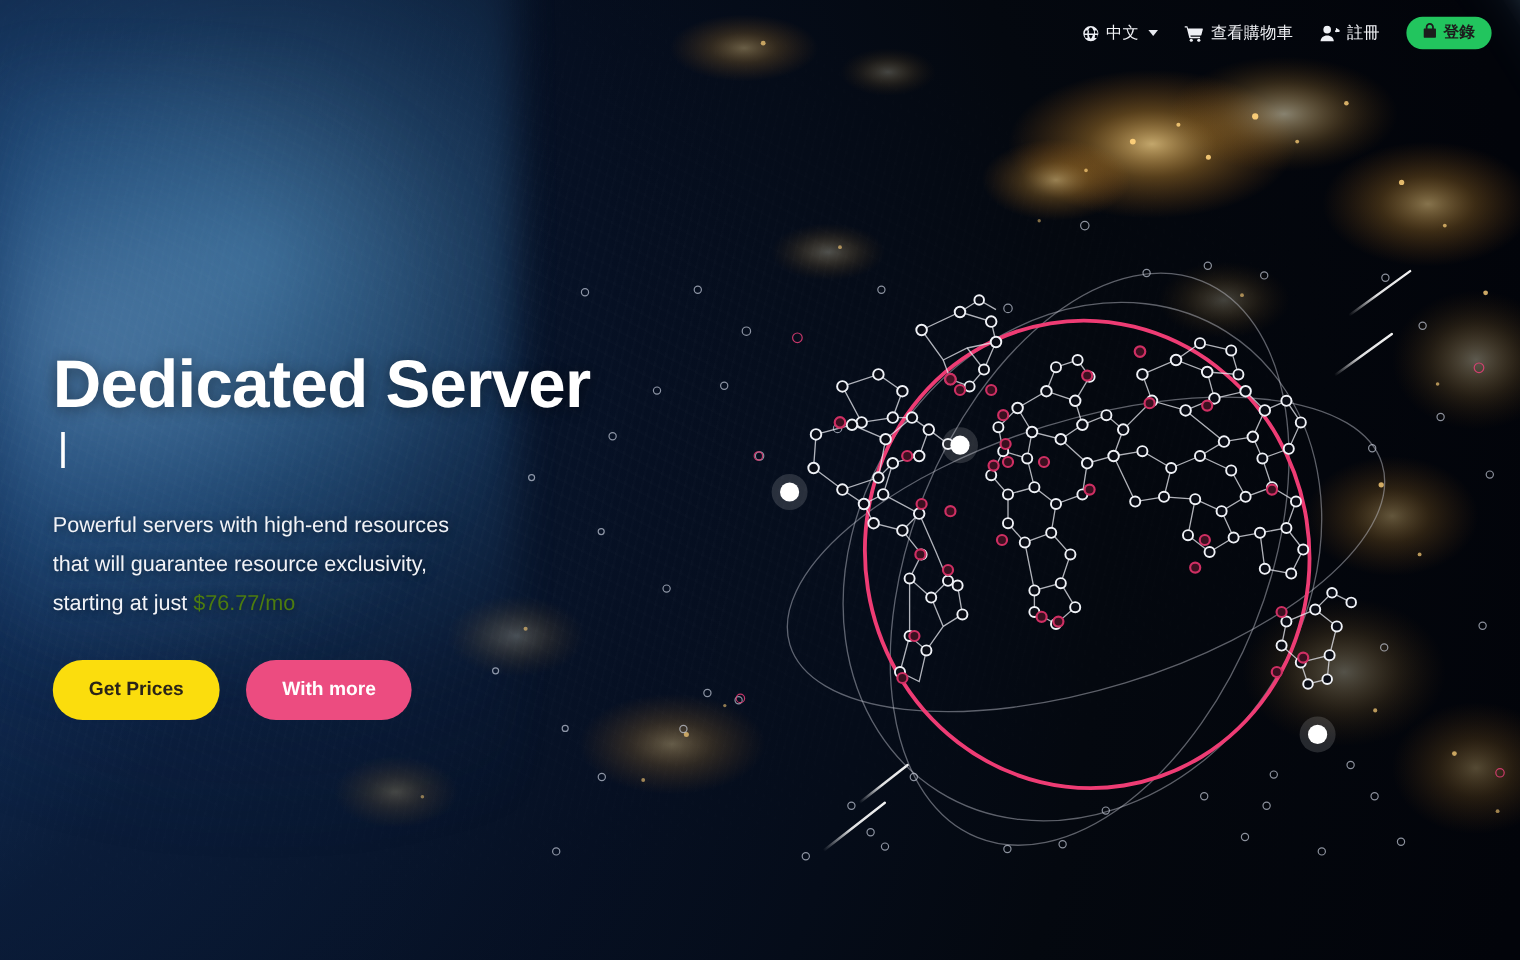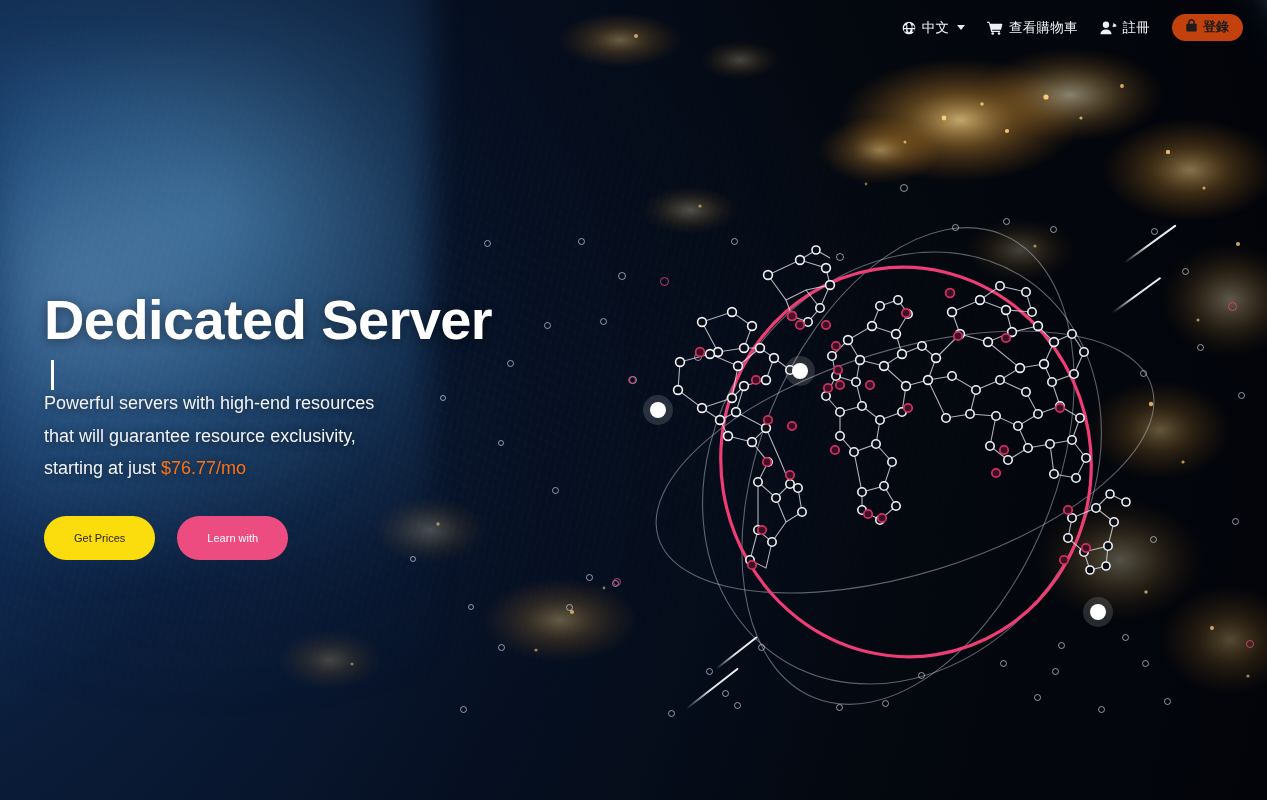--- a/index.html
+++ b/index.html
@@ -117,21 +117,21 @@
   .util-item svg{ display:block; }
   .caret{
     width:0;height:0;
     border-left:4px solid transparent;
     border-right:4px solid transparent;
     border-top:5px solid #e8eaf0;
     margin-left:2px;
   }
   .login-btn{
     display:flex; align-items:center; gap:6px;
-    background:#c2410c;
+    background:#22c55e;
     color:#1c1c1c;
     border-radius:14px;
     padding:4px 14px 5px;
     font-size:13px; font-weight:600;
     cursor:pointer; border:none;
     white-space:nowrap;
     font-family:"Liberation Sans", sans-serif;
   }
 
   
@@ -210,35 +210,36 @@
     display:flex; align-items:baseline;
   }
   .cursor{
     display:inline-block;
     width:3px; height:30px;
     background:#ffffff;
     margin-left:7px;
     position:relative; top:3px;
   }
   .h-desc{
+    margin-top:34px;
     font-size:18px;
     line-height:1.79;
     color:#f2f3f7;
     text-shadow:0 1px 8px rgba(0,0,0,.5);
   }
-  .price{ color:#f97316; }
+  .price{ color:#4d7c0f; }
   .cta-row{
     margin-top:32px;
     display:flex; align-items:center; gap:22px;
   }
   .btn{
     border:none;
     border-radius:26px;
-    font-size:11px;
-    font-weight:400;
+    font-size:16px;
+    font-weight:700;
     cursor:pointer;
     padding:16px 30px;
     font-family:"Liberation Sans", sans-serif;
     white-space:nowrap;
   }
   .btn-yellow{ background:#fbdd0d; color:#2a2418; }
   .btn-pink{ background:#ec4c80; color:#ffffff; }
 </style>
 </head>
 <body>
@@ -658,17 +659,17 @@
     <div class="h-desc">
       <div>Powerful servers with high-end resources</div>
       <div>that will guarantee resource exclusivity,</div>
       <div>
         <span>starting at just </span><span class="price">$76.77/mo</span>
       </div>
     </div>
 
     <div class="cta-row">
       <button class="btn btn-yellow">Get Prices</button>
-      <button class="btn btn-pink">Learn with</button>
+      <button class="btn btn-pink">With more</button>
     </div>
   </div>
 
 </div>
 
 </body></html>

